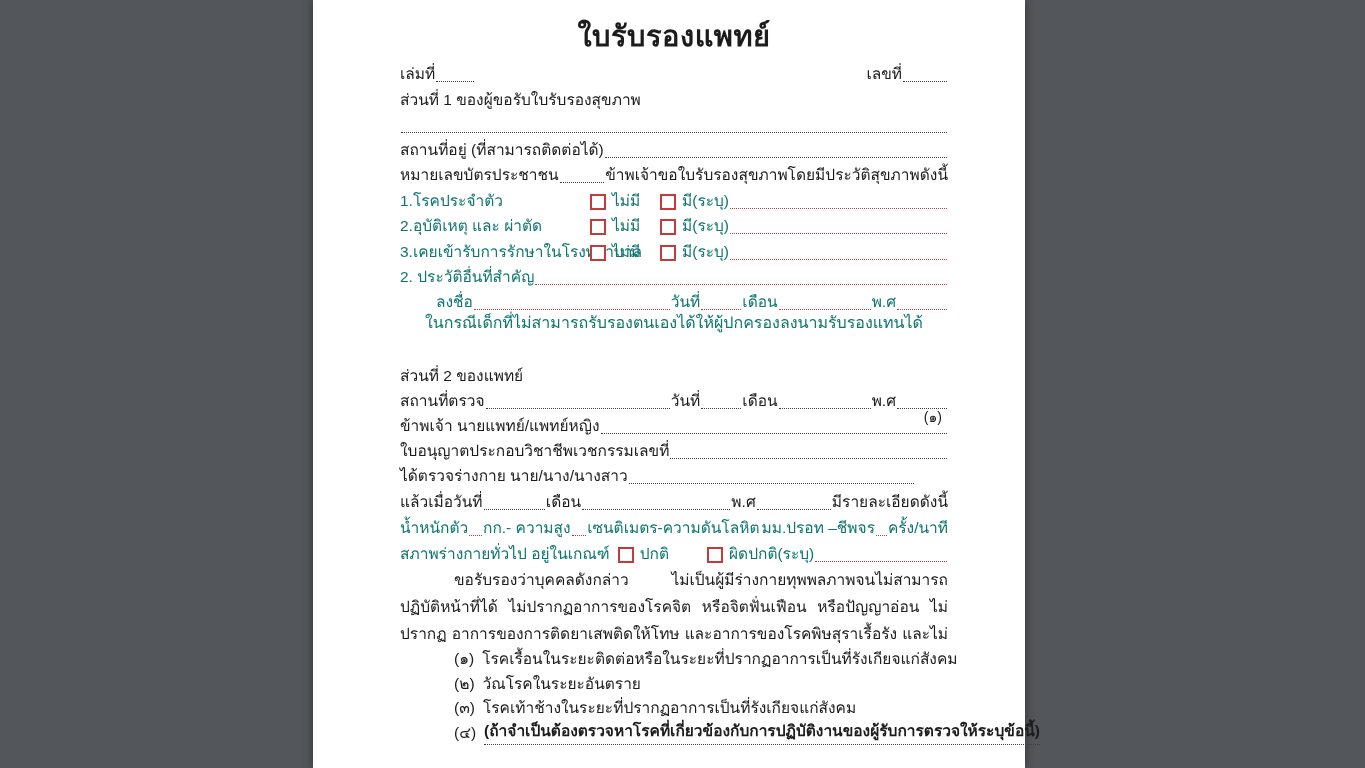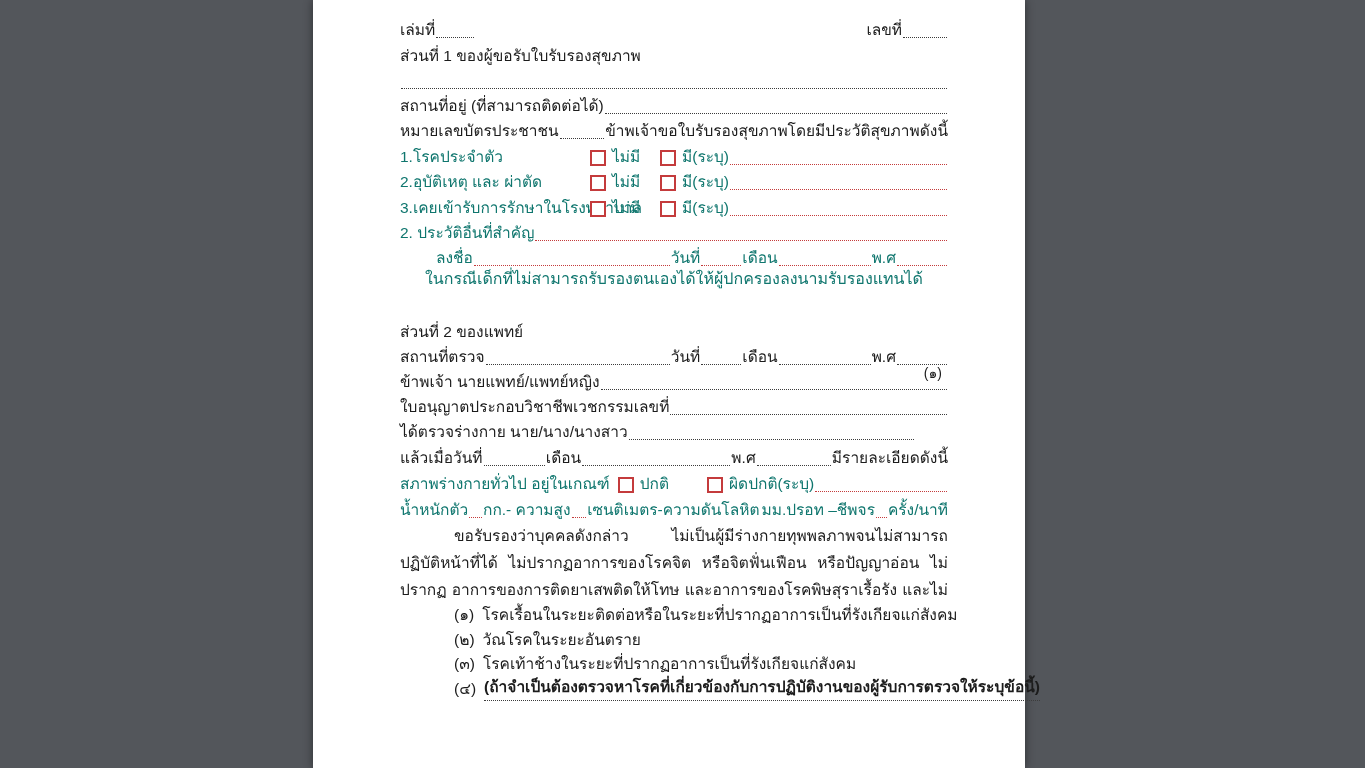--- a/index.html
+++ b/index.html
@@ -50,20 +50,21 @@
   .disease{height:24.5px;display:flex;align-items:flex-end;padding-left:54px;white-space:nowrap;}
   .disease .num{margin-right:8px;}
   .u-dotted{font-weight:bold;border-bottom:1.6px dotted #3c3c3c;padding-bottom:1px;}
 </style>
 </head>
 <body>
 
 <div class="viewer">
   <div class="page">
 
+    <div class="title">ใบรับรองแพทย์</div>
 
     <div class="row h26" style="justify-content:space-between;">
       <span style="display:flex;align-items:flex-end;">
         <span class="lbl">เล่มที่</span>
         <span class="dots" style="width:38px;"></span>
       </span>
       <span style="display:flex;align-items:flex-end;">
         <span class="lbl">เลขที่</span>
         <span class="dots" style="width:44px;"></span>
       </span>
@@ -167,41 +168,41 @@
       <span class="lbl">แล้วเมื่อวันที่</span>
       <span class="dots" style="width:62px;"></span>
       <span class="lbl">เดือน</span>
       <span class="dots" style="width:150px;"></span>
       <span class="lbl">พ.ศ</span>
       <span class="dots" style="width:75px;"></span>
       <span class="lbl">มีรายละเอียดดังนี้</span>
     </div>
 
     <div class="row h26 red">
-      <span class="lbl">สภาพร่างกายทั่วไป อยู่ในเกณฑ์</span>
-      <span class="checkbox"></span>
-      <span class="lbl">ปกติ</span>
-      <span class="spacer30"></span>
-      <span class="checkbox"></span>
-      <span class="lbl">ผิดปกติ(ระบุ)</span>
-      <span class="dots" style="width:208px;"></span>
-    </div>
-
-    <div class="row h26 red">
       <span class="lbl">น้ำหนักตัว</span>
       <span class="dots" style="width:28px;"></span>
       <span class="lbl">กก.- ความสูง</span>
       <span class="dots" style="width:32px;"></span>
       <span class="lbl">เซนติเมตร-ความดันโลหิต</span>
       <span class="dots fx"></span>
       <span class="lbl">มม.ปรอท –ชีพจร</span>
       <span class="dots" style="width:24px;"></span>
       <span class="lbl">ครั้ง/นาที</span>
     </div>
 
+    <div class="row h26 red">
+      <span class="lbl">สภาพร่างกายทั่วไป อยู่ในเกณฑ์</span>
+      <span class="checkbox"></span>
+      <span class="lbl">ปกติ</span>
+      <span class="spacer30"></span>
+      <span class="checkbox"></span>
+      <span class="lbl">ผิดปกติ(ระบุ)</span>
+      <span class="dots" style="width:208px;"></span>
+    </div>
+
     <p class="cert-par">ขอรับรองว่าบุคคลดังกล่าว ไม่เป็นผู้มีร่างกายทุพพลภาพจนไม่สามารถปฏิบัติหน้าที่ได้  ไม่ปรากฏอาการของโรคจิต  หรือจิตฟั่นเฟือน  หรือปัญญาอ่อน  ไม่ปรากฏ อาการของการติดยาเสพติดให้โทษ  และอาการของโรคพิษสุราเรื้อรัง  และไม่ปรากฏอาการและอาการ แสดงของโรคต่อไปนี้</p>
 
     <div class="disease">
       <span class="num">(๑)</span>
       <span>โรคเรื้อนในระยะติดต่อหรือในระยะที่ปรากฏอาการเป็นที่รังเกียจแก่สังคม</span>
     </div>
     <div class="disease">
       <span class="num">(๒)</span>
       <span>วัณโรคในระยะอันตราย</span>
     </div>

